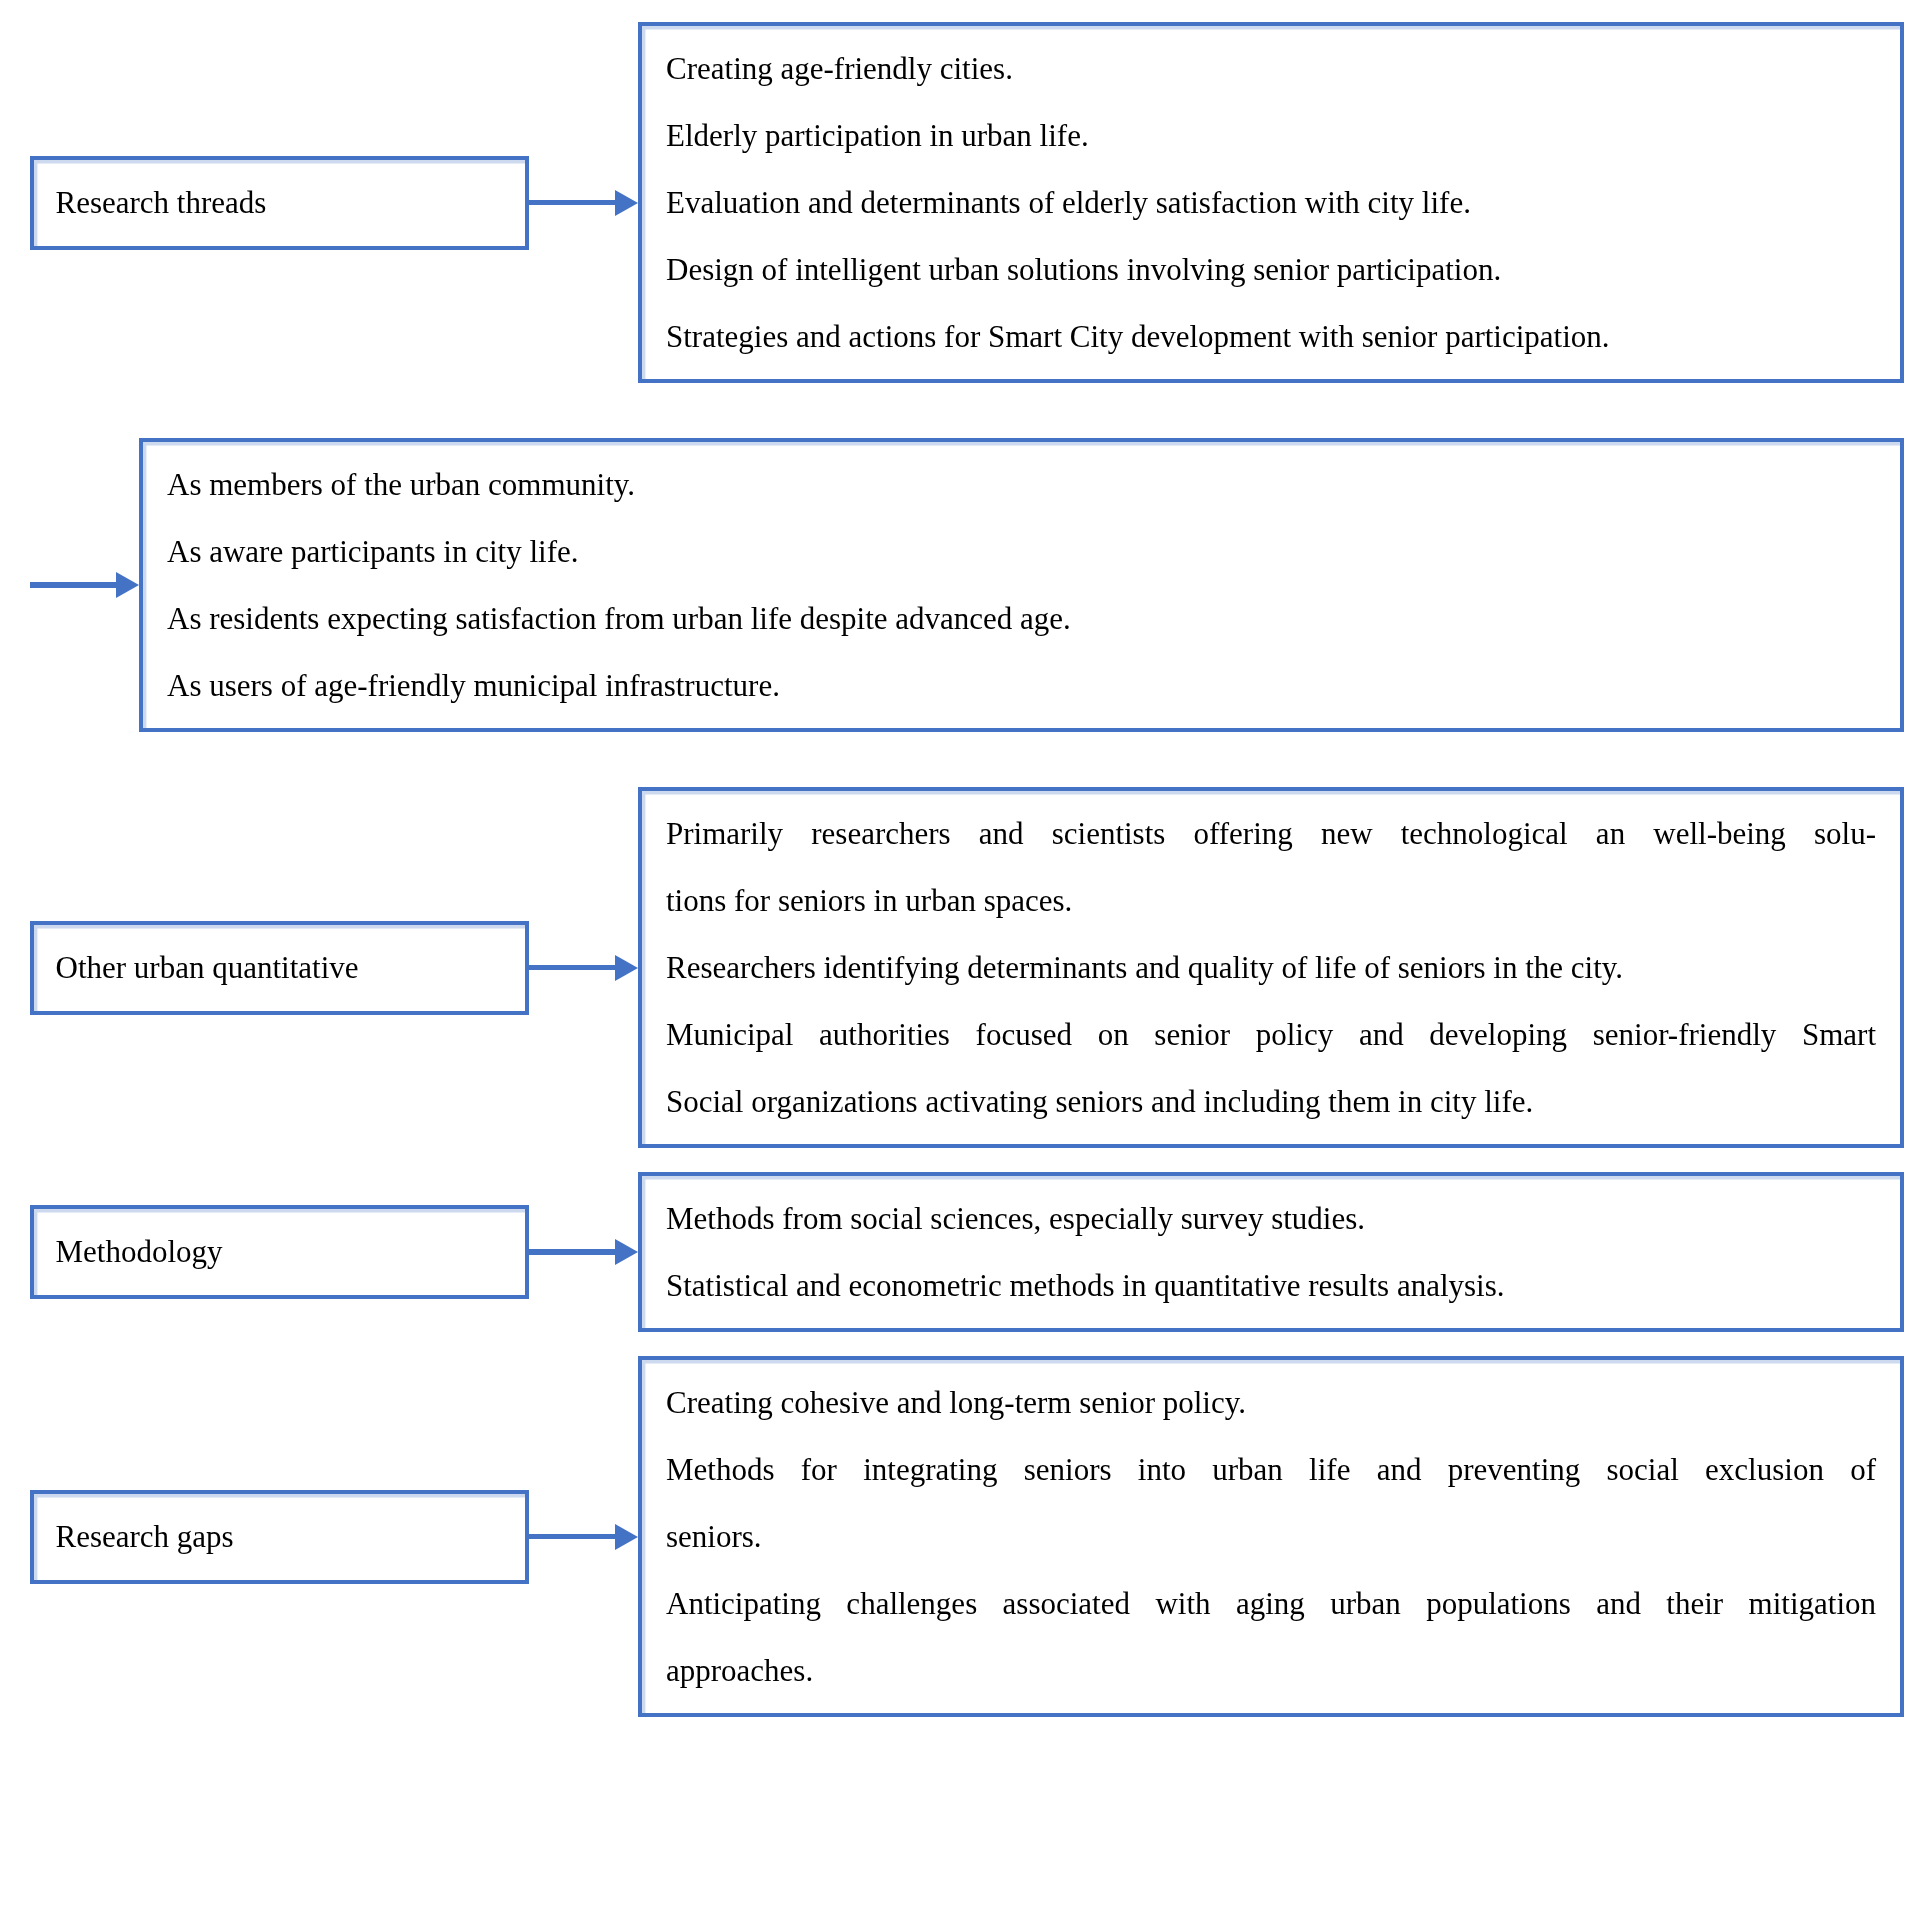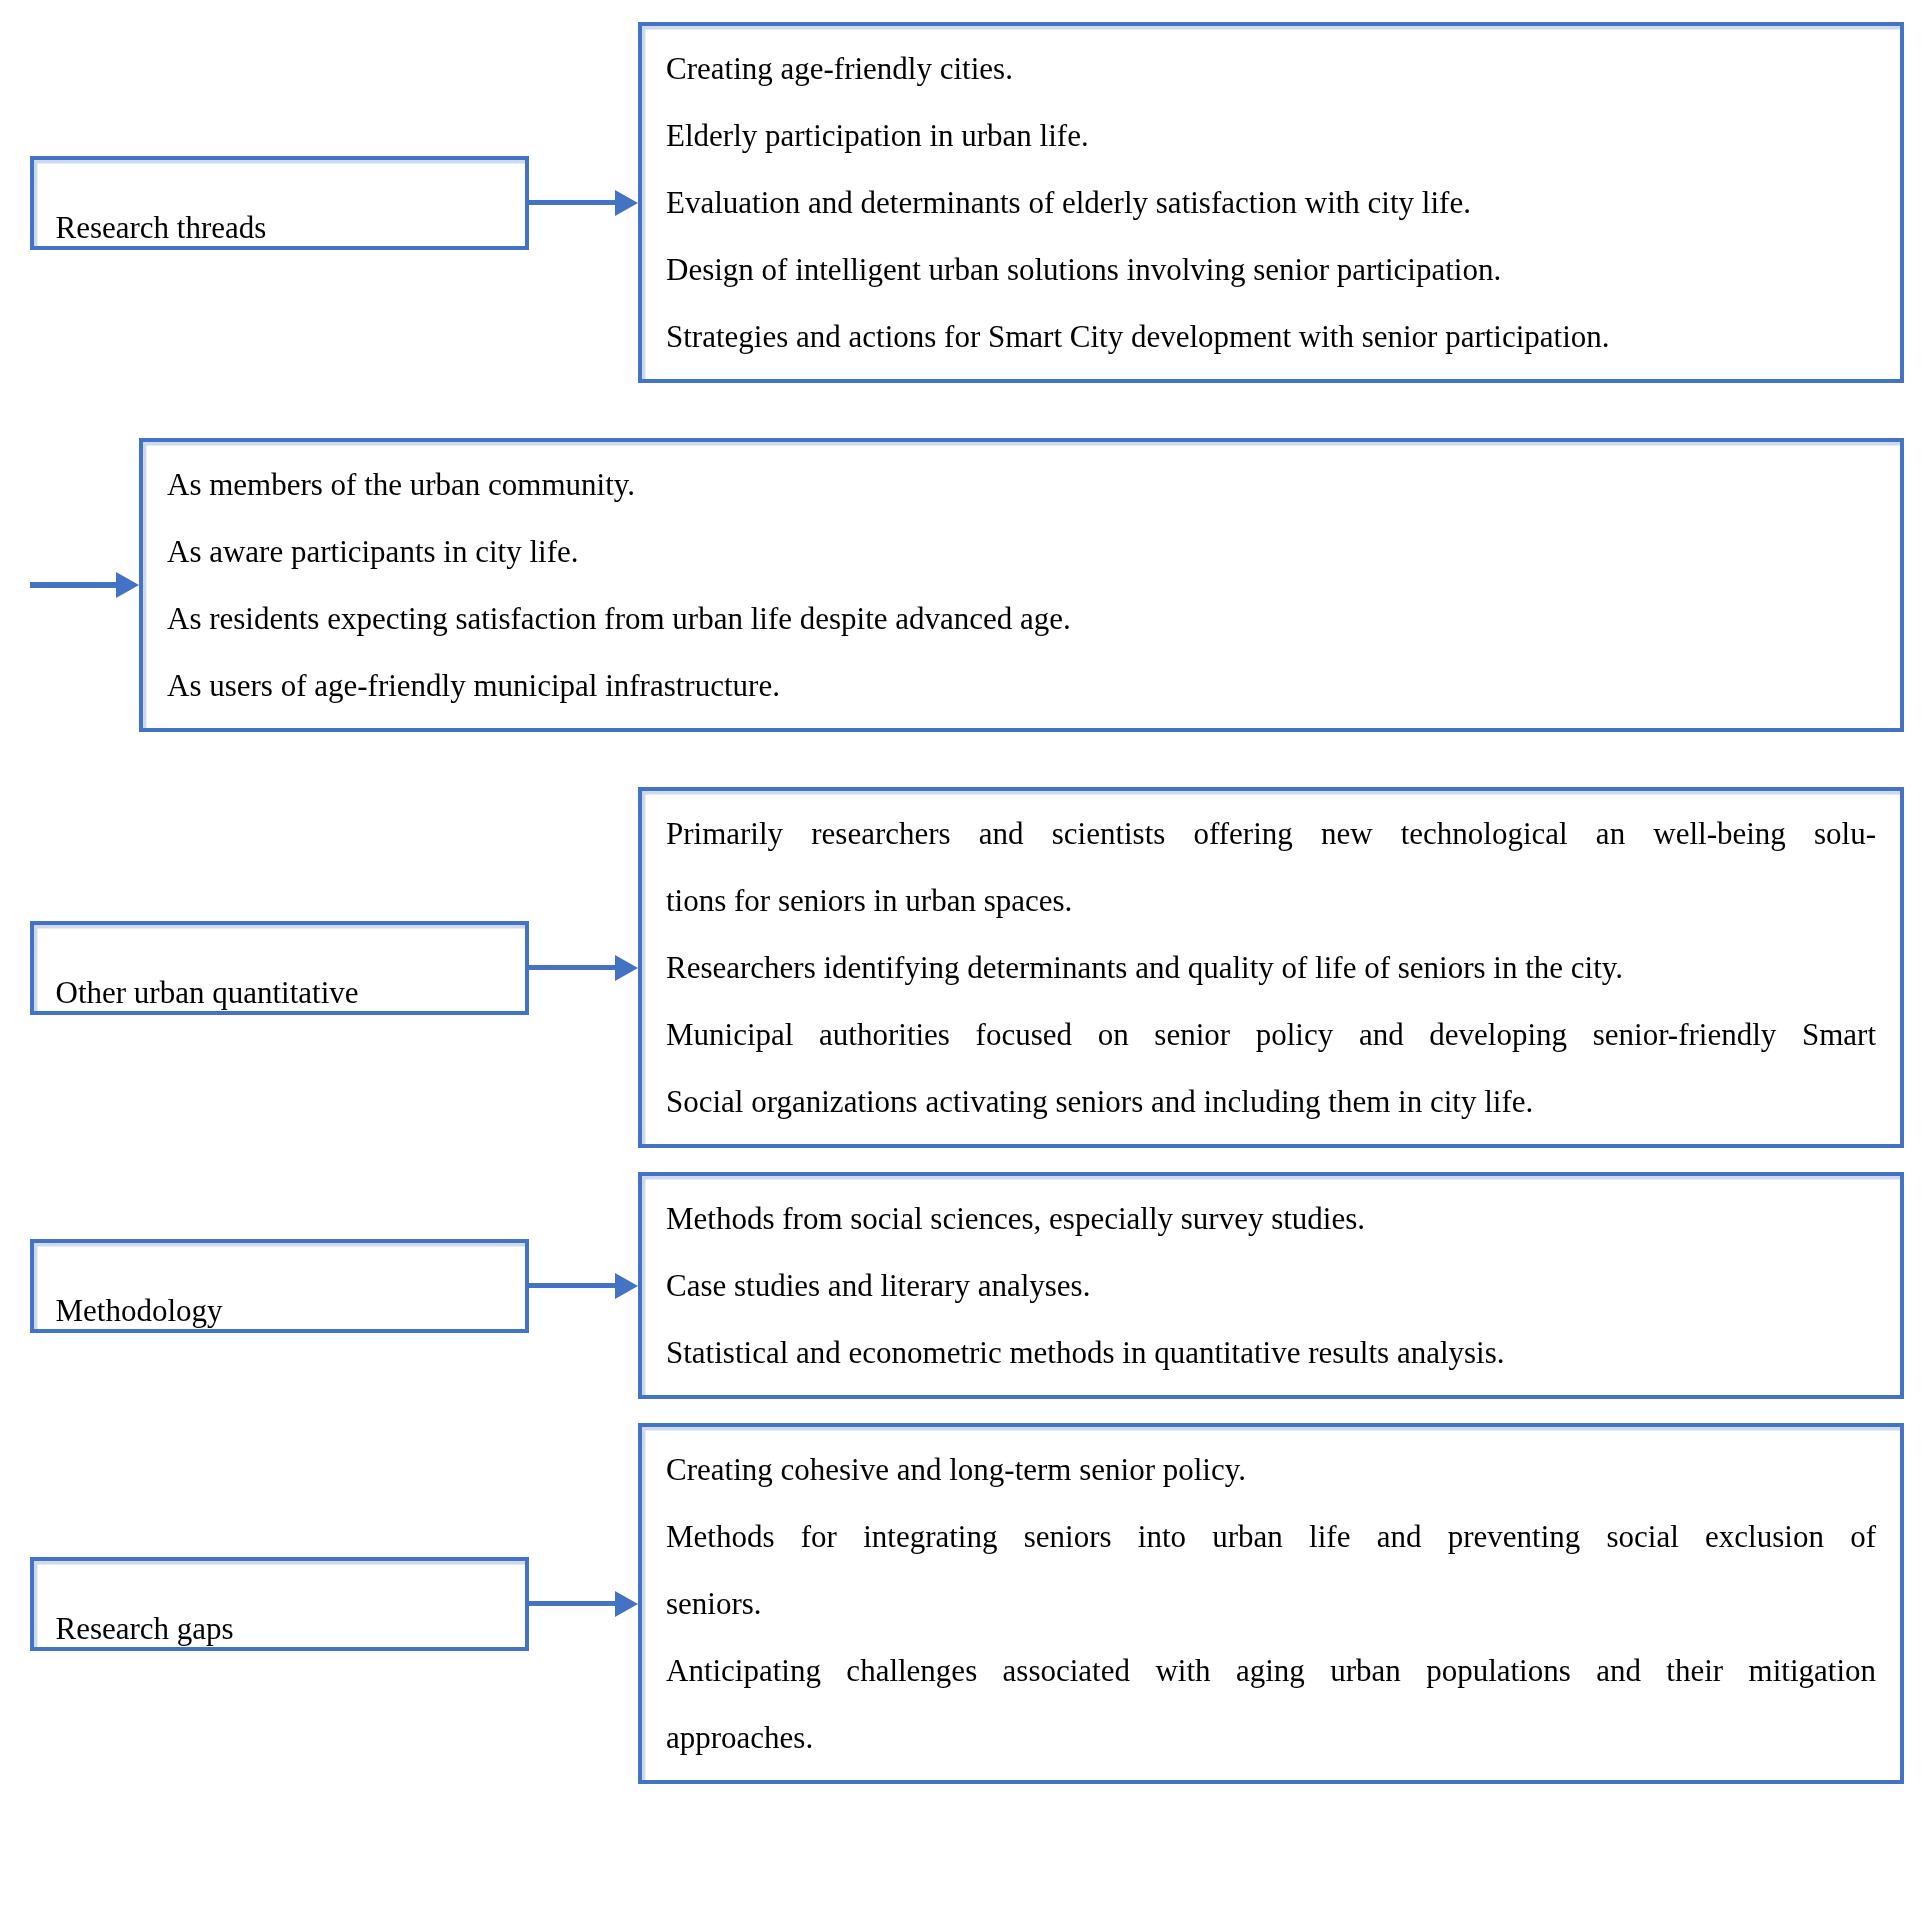--- a/index.html
+++ b/index.html
@@ -26,21 +26,21 @@
   .row:nth-of-type(4) { margin-bottom: 24px; }
   .label-box {
     flex: 0 0 auto;
     width: 499px;
     height: 94px;
     box-sizing: border-box;
     border: 4.3px solid var(--accent);
     box-shadow: inset 3.4px 3.4px 0 0 var(--shadow);
     background: #ffffff;
     display: flex;
-    align-items: flex-end;
+    align-items: center;
     padding-left: 21.5px;
     font-size: 31px;
     white-space: nowrap;
   }
   .arrow {
     flex: 0 0 auto;
     width: 109px;
     height: 27px;
     display: flex;
     align-items: center;
@@ -159,23 +159,20 @@
       </div>
       <div class="arrow">
         <div class="shaft"></div>
         <div class="head"></div>
       </div>
       <div class="content-box">
         <div>
           <div class="line">Methods from social sciences, especially survey studies.</div>
         </div>
         <div>
-          <div class="line">Case studies and literary analyses.</div>
-        </div>
-        <div>
           <div class="line">Statistical and econometric methods in quantitative results analysis.</div>
         </div>
       </div>
     </section>
 
     <section class="row">
       <div class="label-box">
         <span>Research gaps</span>
       </div>
       <div class="arrow">

